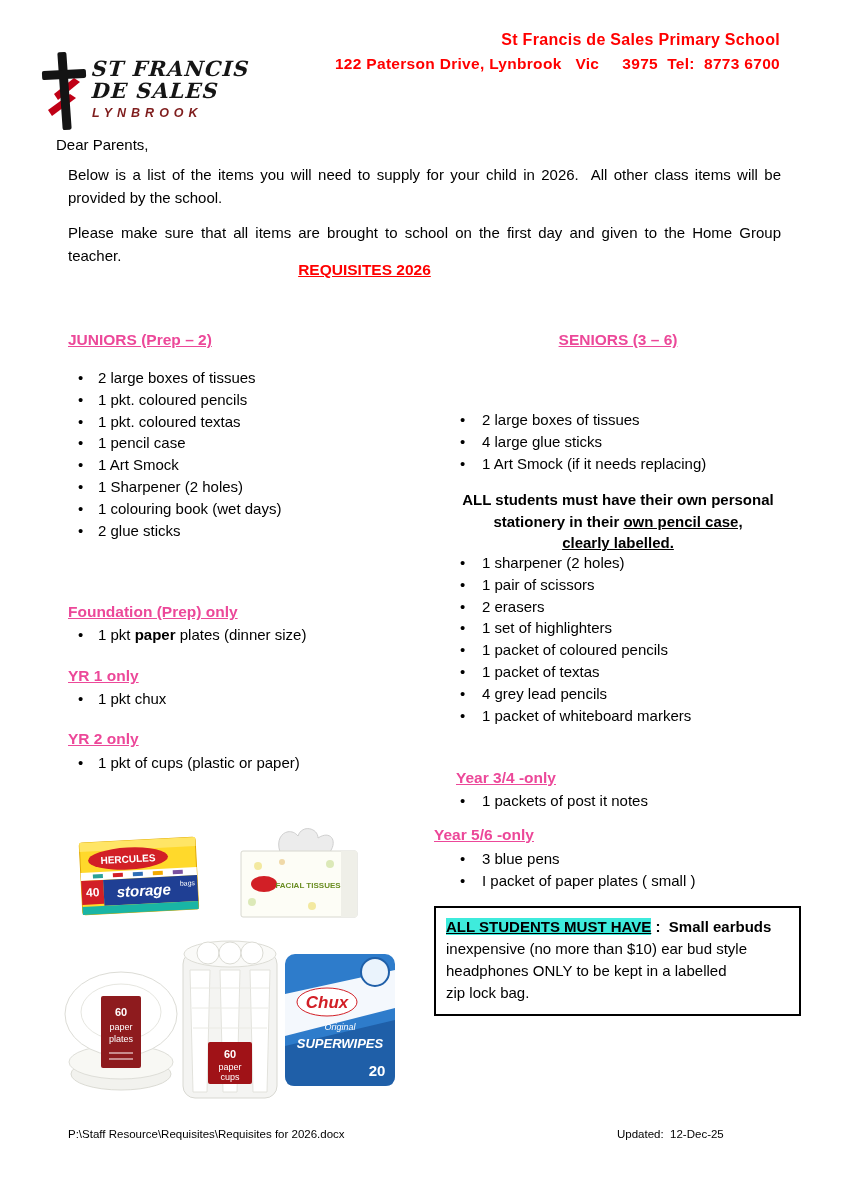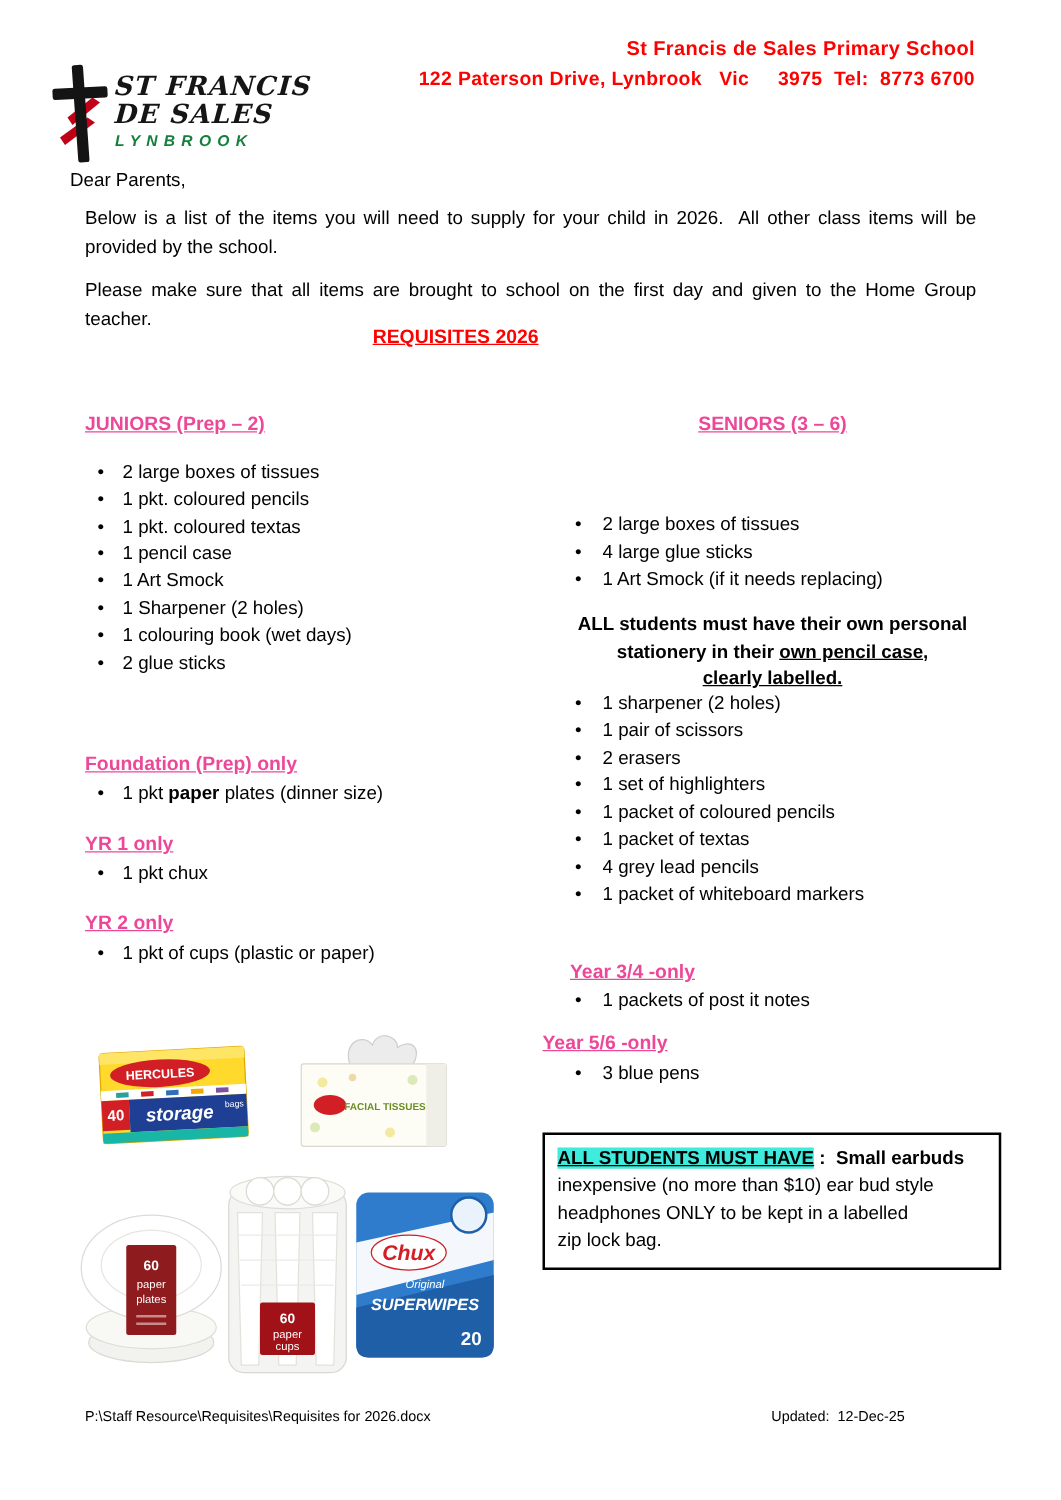--- a/index.html
+++ b/index.html
@@ -9,21 +9,21 @@
 
   
   .header-text{position:absolute;top:28px;right:69px;text-align:right;color:#FF0000;font-weight:bold;}
   .school-name{font-size:16px;white-space:pre;line-height:24px;letter-spacing:.3px;}
   .school-address{font-size:15.5px;white-space:pre;line-height:24px;letter-spacing:.3px;}
 
   
   .logo{position:absolute;left:40px;top:50px;display:flex;gap:4px;}
   .logo-text{padding-top:8px;}
   .logo-line{font-family:"DejaVu Serif",serif;font-style:italic;font-weight:bold;font-size:21px;line-height:22px;letter-spacing:1px;color:#151515;transform:skewX(-4deg);}
-  .logo-lyn{color:#15803d;font-size:12.5px;font-weight:bold;font-style:italic;letter-spacing:5px;margin-top:4px;}
+  .logo-lyn{color:#7f1d1d;font-size:12.5px;font-weight:bold;font-style:italic;letter-spacing:5px;margin-top:4px;}
 
   
   .salutation{position:absolute;left:56px;top:136px;}
   .para{position:absolute;left:68px;width:713px;text-align:justify;line-height:23px;}
   .para1{top:163px;} .para2{top:221px;}
   .doc-title-wrap{position:absolute;left:0;top:261px;width:729px;text-align:center;}
   .red-head{color:#FF0000;font-weight:bold;text-decoration:underline;font-size:15.5px;}
 
   
   .heading{position:absolute;color:#ec4899;font-weight:bold;text-decoration:underline;font-size:15.5px;}
@@ -207,20 +207,23 @@
   <div class="list sen y34-list">
     <div class="li">
         <span>1 packets of post it notes</span>
       </div>
   </div>
 
   <div class="heading y56-heading">Year 5/6 -only</div>
   <div class="list sen y56-list">
     <div class="li">
         <span>3 blue pens</span>
+      </div>
+    <div class="li">
+        <span>I packet of paper plates ( small )</span>
       </div>
   </div>
 
   <div class="earbuds-box">
     <div><span class="hl">ALL STUDENTS MUST HAVE</span><span class="eb-rest"> :  Small earbuds</span></div>
     <div>inexpensive (no more than $10) ear bud style</div>
     <div>headphones ONLY to be kept in a labelled</div>
     <div>zip lock bag.</div>
   </div>
 

